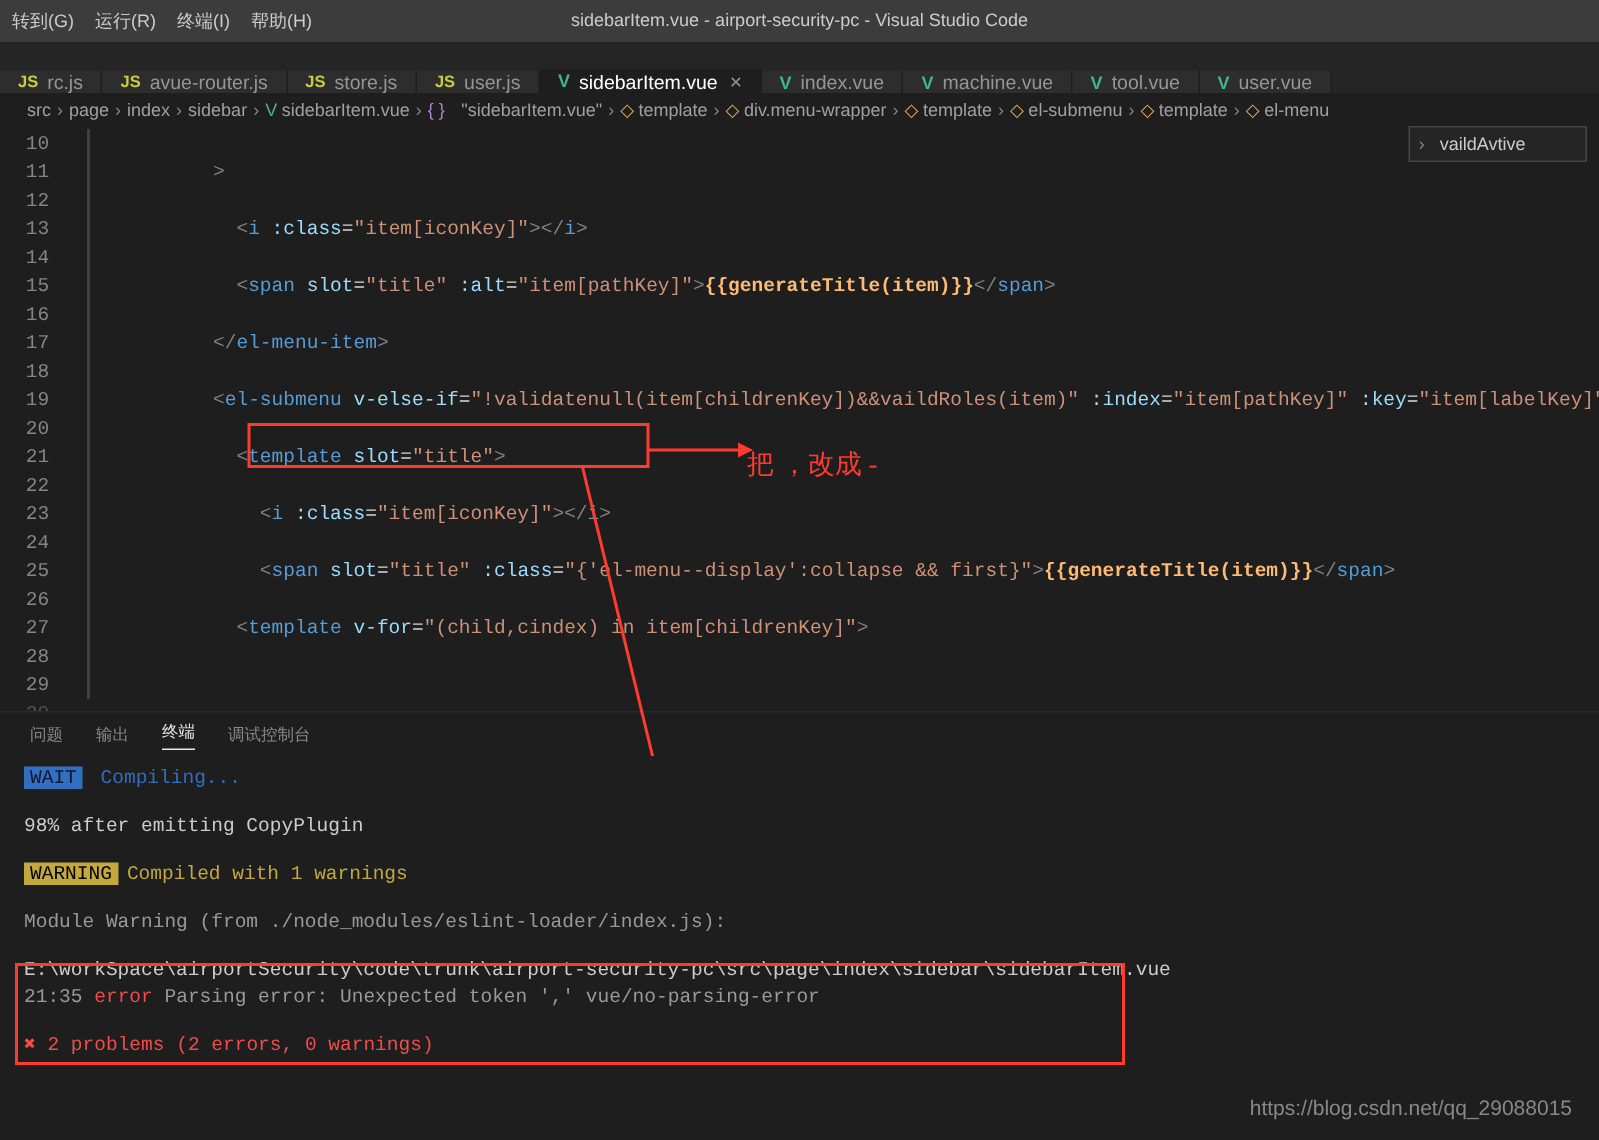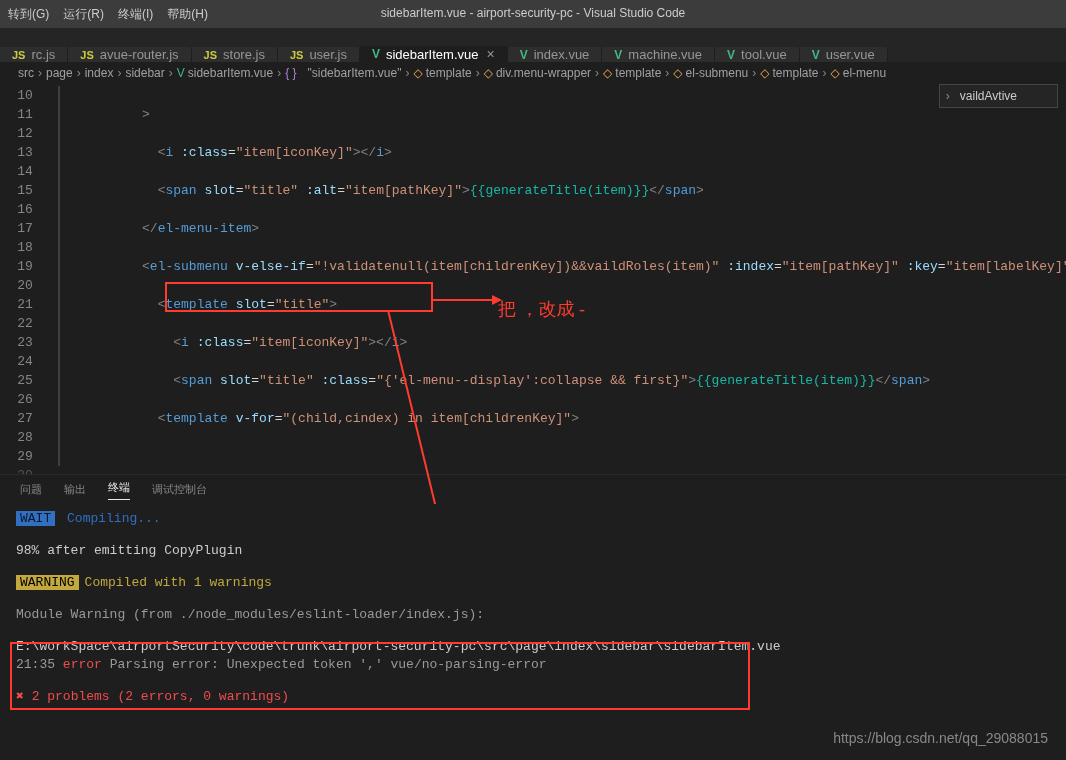--- a/index.html
+++ b/index.html
@@ -120,21 +120,21 @@
   white-space: pre;
   overflow: hidden;
   position: relative;
 }
 .code-line { height: 19px; }
 .p1 { color: #808080; }  
 .tg { color: #569cd6; }  
 .at { color: #9cdcfe; }  
 .st { color: #ce9178; }  
 .op { color: #d4d4d4; }
-.tx { color: #14b8a6; }
+.tx { color: #fdba74; font-weight: bold; }
 .red-box {
   position: absolute;
   border: 2px solid #ff3b30;
   pointer-events: none;
 }
 .annotation {
   position: absolute;
   color: #ff3b30;
   font-family: 'SimSun', serif;
   font-size: 18px;

